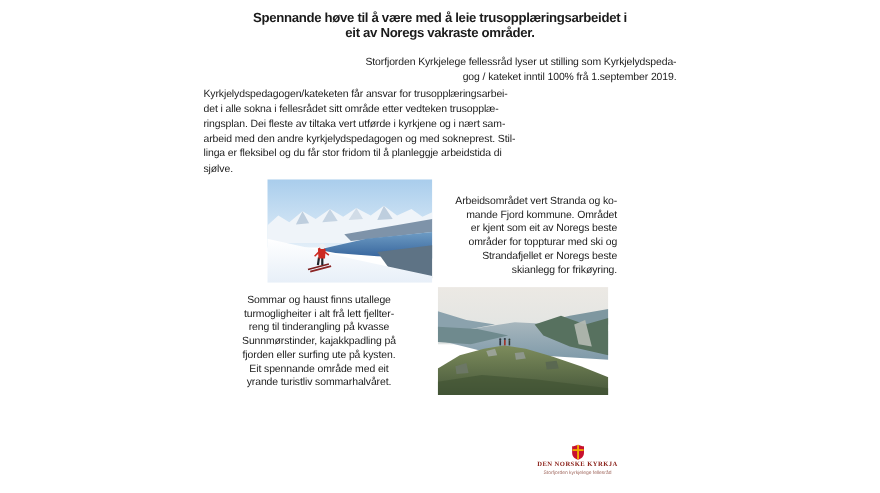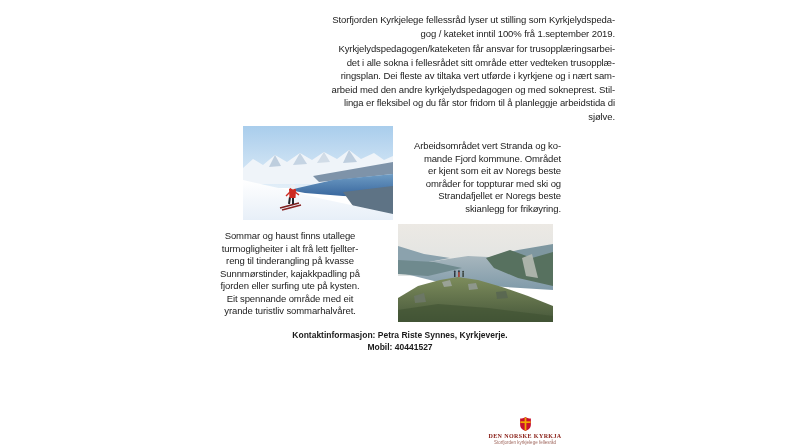--- a/index.html
+++ b/index.html
@@ -7,21 +7,21 @@
     width:800px;height:448px;background:#ffffff;overflow:hidden;
     font-family:"Liberation Sans",sans-serif;color:#1b1b1b;
   }
   .page{position:relative;width:430px;height:448px;margin:0 auto;}
   .ml{white-space:pre-line;}
   .headline{
     padding-top:9px;font-size:12px;font-weight:bold;line-height:14px;
     letter-spacing:-0.3px;text-align:center;
   }
   .para1{margin-top:13px;font-size:9.5px;line-height:13.5px;letter-spacing:-0.1px;text-align:right;}
-  .para2{margin-top:2px;font-size:9.5px;line-height:13.5px;letter-spacing:-0.1px;text-align:right;}
+  .para2{margin-top:2px;font-size:9.5px;line-height:13.5px;letter-spacing:-0.1px;text-align:left;}
   .row-a{margin-top:3px;display:flex;}
   .photo{flex:none;display:block;}
   .ski-photo{width:150px;height:94px;margin-left:58px;}
   .work-area{
     width:164px;margin-left:4px;padding-top:14px;
     font-size:9.5px;line-height:12.5px;letter-spacing:-0.1px;text-align:right;
   }
   .row-b{margin-top:4px;display:flex;}
   .summer{
     width:210px;padding-top:6px;
@@ -37,20 +37,22 @@
     letter-spacing:0.4px;color:#8a2018;font-weight:bold;
   }
   .logo .sub{margin-top:1px;font-size:4.5px;color:#a0685e;}
   svg{display:block;width:100%;height:100%;}
 </style>
 </head>
 <body>
 
 <div class="page">
 
+  <div class="headline ml">Spennande høve til å være med å leie trusopplæringsarbeidet i
+eit av Noregs vakraste områder.</div>
 
   <div class="para1 ml">Storfjorden Kyrkjelege fellessråd lyser ut stilling som Kyrkjelydspeda-
 gog / kateket inntil 100% frå 1.september 2019.</div>
   <div class="para2 ml">Kyrkjelydspedagogen/kateketen får ansvar for trusopplæringsarbei-
 det i alle sokna i fellesrådet sitt område etter vedteken trusopplæ-
 ringsplan. Dei fleste av tiltaka vert utførde i kyrkjene og i nært sam-
 arbeid med den andre kyrkjelydspedagogen og med sokneprest. Stil-
 linga er fleksibel og du får stor fridom til å planleggje arbeidstida di
 sjølve.</div>
 
@@ -142,22 +144,20 @@
           <rect x="4.2" y="3" width="1.5" height="5" fill="#a03528"></rect>
             <circle cx="4.95" cy="2.2" r="1" fill="#2e3640"></circle>
           <rect x="8.4" y="3.4" width="1.4" height="4.6" fill="#333b33"></rect>
             <circle cx="9.1" cy="2.6" r="0.9" fill="#333b33"></circle>
         </g>
       </svg>
     </div>
   </div>
 
 
-  <div class="contact ml">Kontaktinformasjon: Petra Riste Synnes, Kyrkjeverje.
-Mobil: 40441527</div>
 
   <div class="logo">
     <span class="shield">
       <svg viewBox="0 0 20 26" aria-hidden="true">
         <path d="M10 0 C13 2 17 3 20 3 L20 14 C20 21 15 24 10 26 C5 24 0 21 0 14 L0 3 C3 3 7 2 10 0 Z" fill="#c8102e"></path>
         <rect x="8.4" y="1" width="3.2" height="24" fill="#f0a800"></rect>
         <rect x="0.6" y="8" width="18.8" height="3.2" fill="#f0a800"></rect>
       </svg>
     </span>
     <div class="org">DEN NORSKE KYRKJA</div>

